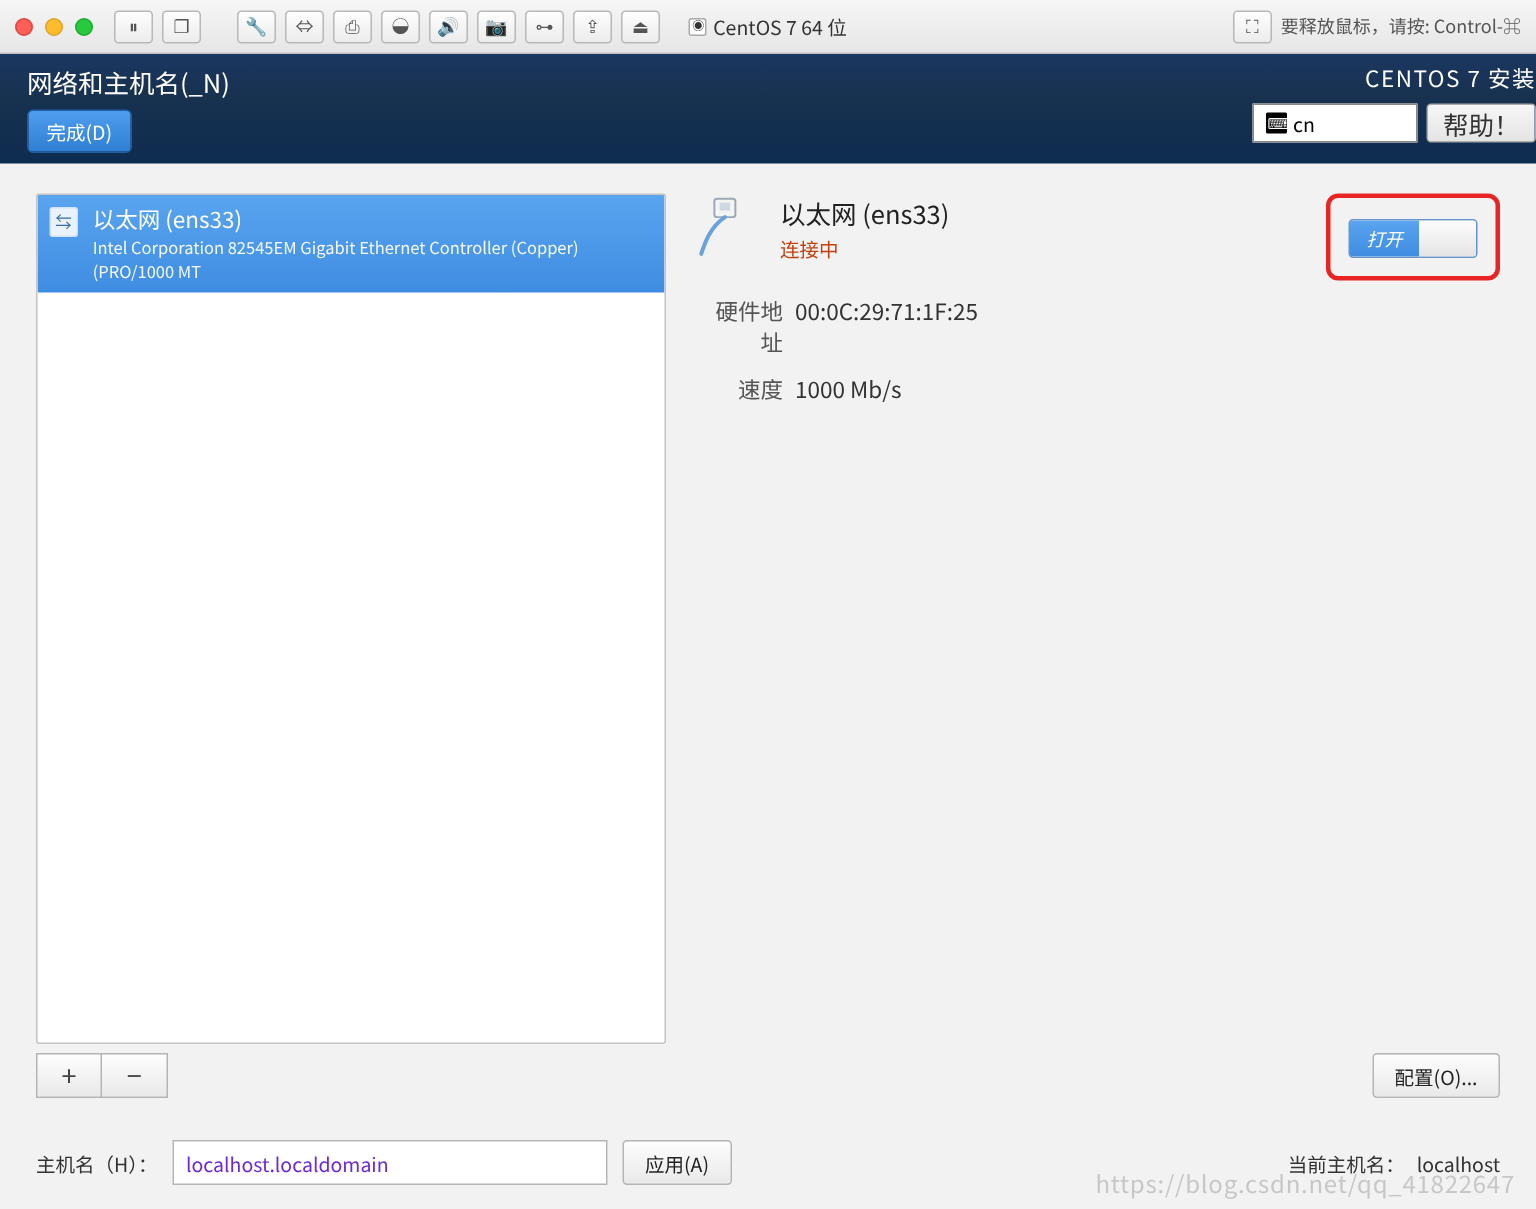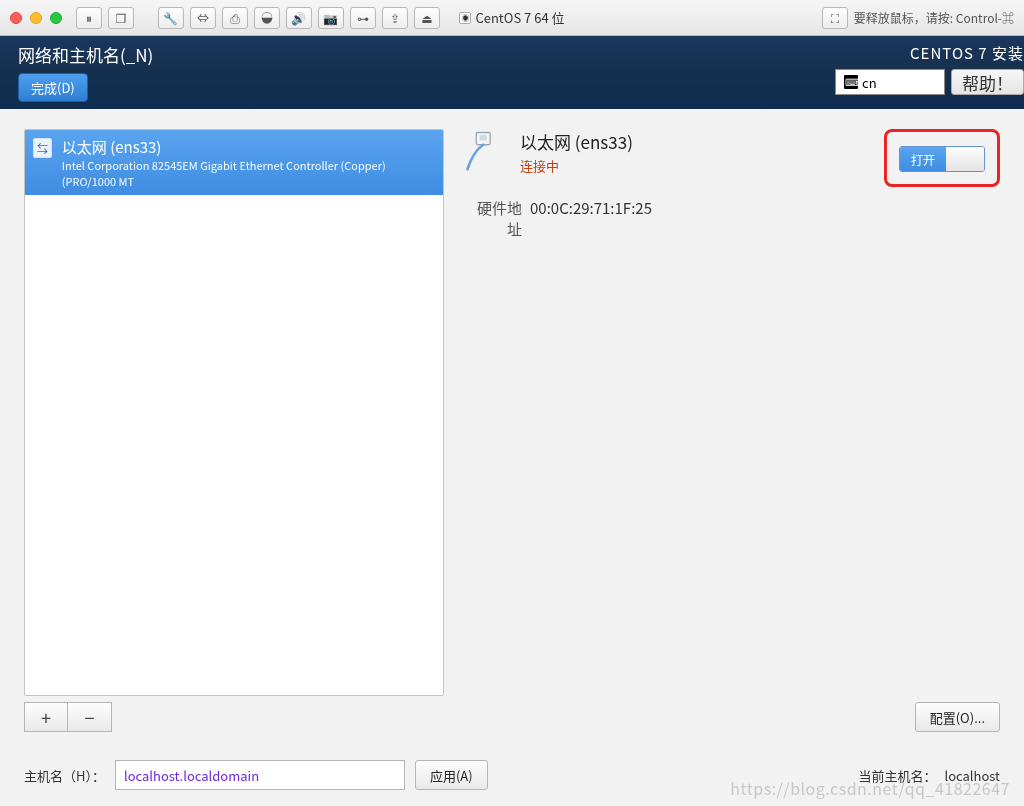--- a/index.html
+++ b/index.html
@@ -124,20 +124,21 @@
   .toggle-wrap {
     position:absolute; right:0; top:0;
     border:3px solid #e92424; border-radius:8px;
     padding:14px 12px 12px 12px;
   }
   .toggle {
     width:86px; height:26px;
     border:1px solid #6595cc; border-radius:3px;
     background:#efefef; display:flex; overflow:hidden;
     font-size:12px;
+    font-style:italic;
   }
   .toggle .on {
     flex:1; background:linear-gradient(#5aa4ef,#3f8de2); color:#fff;
     display:flex;align-items:center;justify-content:center;
   }
   .toggle .off {
     width:38px; background:linear-gradient(#fdfdfd,#e4e4e4);
   }
 
   .spec-rows { margin-top:22px; font-size:15px; color:#333; }
@@ -259,20 +260,24 @@
           <div class="on">打开</div>
           <div class="off"></div>
         </div>
       </div>
 
       <div class="spec-rows">
         <div class="spec-row">
           <div class="spec-label">硬件地址</div>
           <div>00:0C:29:71:1F:25</div>
         </div>
+        <div class="spec-row">
+          <div class="spec-label">速度</div>
+          <div>1000 Mb/s</div>
+        </div>
       </div>
 
       <div class="config-btn-row">
         <button class="std-btn">配置(O)...</button>
       </div>
     </div>
   </div>
 
   <div class="bottom-row">
     <span class="hn-label">主机名（H）：</span>

